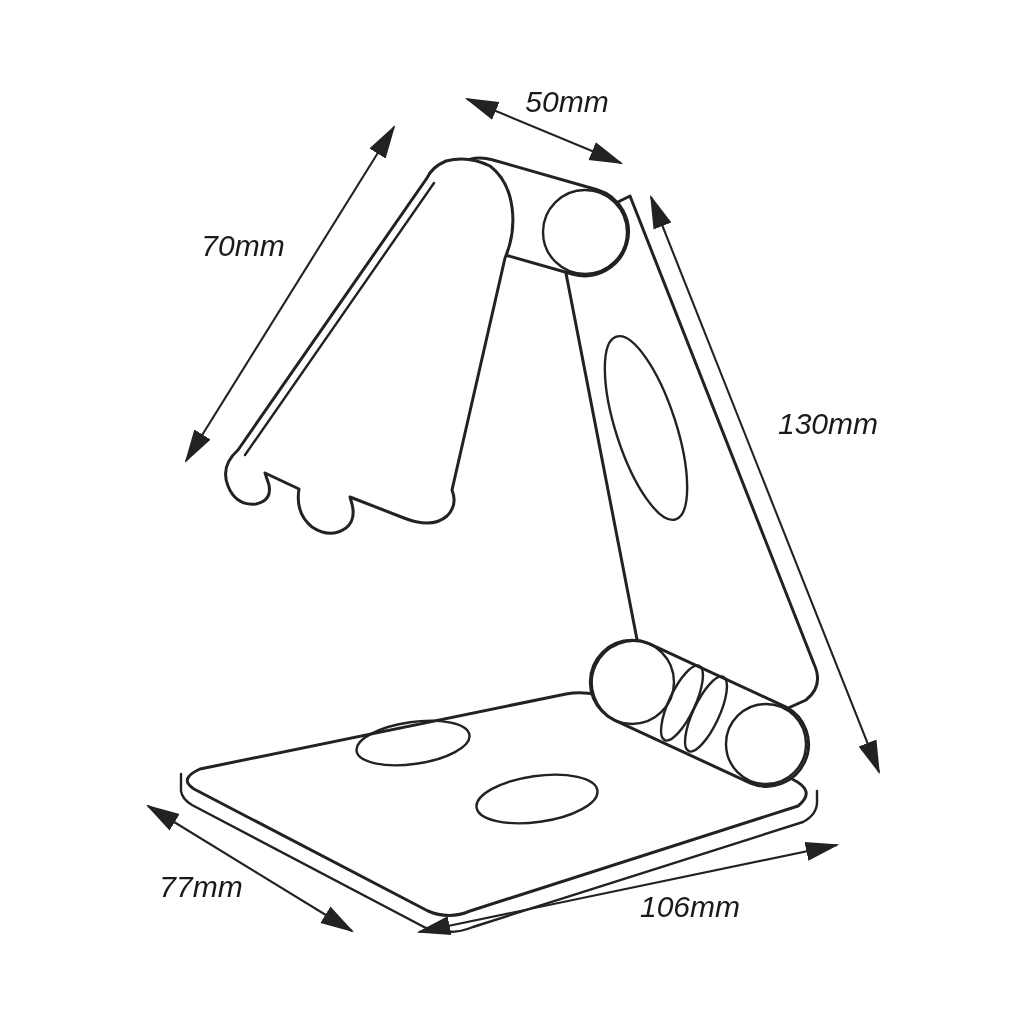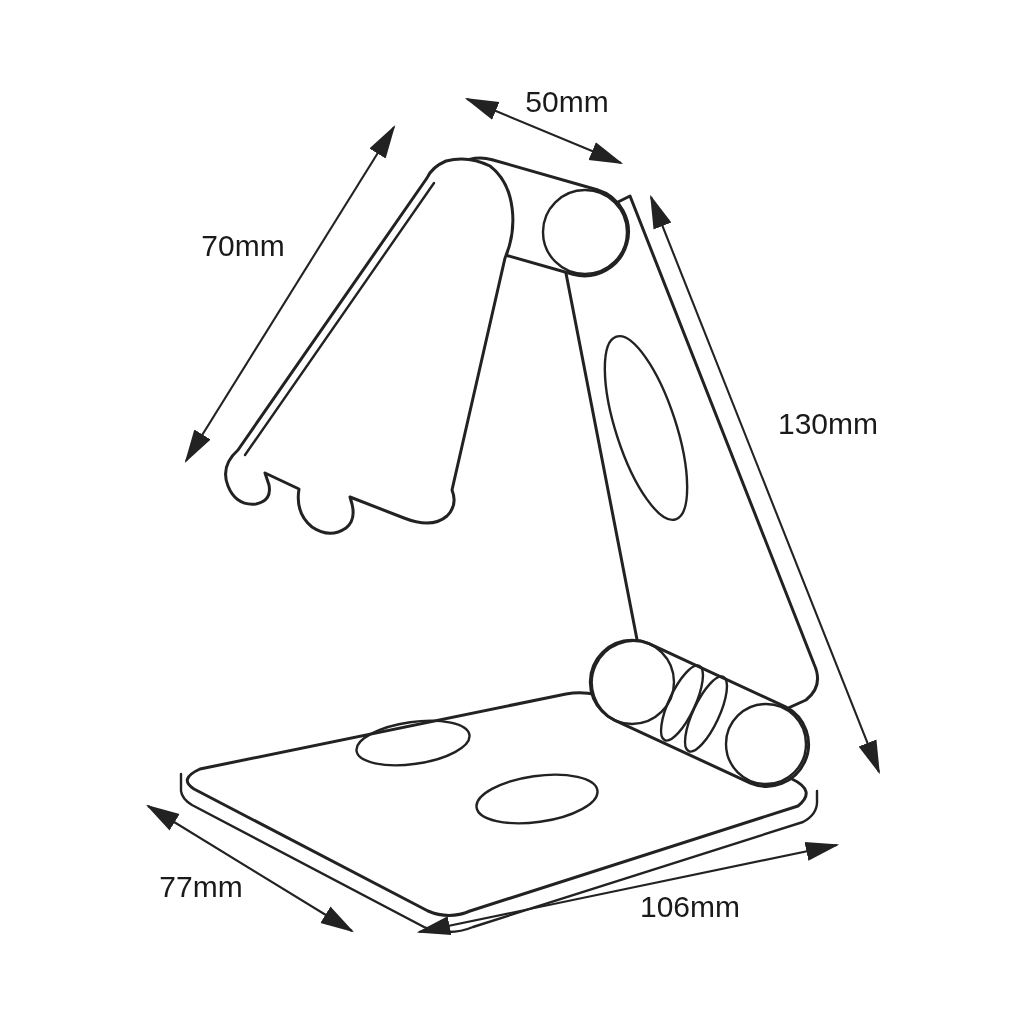--- a/index.html
+++ b/index.html
@@ -9,20 +9,21 @@
     width: 1024px;
     height: 1024px;
     font-family: "Liberation Sans", sans-serif;
   }
   .stage {
     position: relative;
     width: 1024px;
     height: 1024px;
     background: #ffffff;
     overflow: hidden;
+    font-style: italic;
   }
   svg { display: block; }
   .outline {
     fill: #ffffff;
     stroke: #222222;
     stroke-width: 3;
     stroke-linejoin: round;
     stroke-linecap: round;
   }
   .detail {

